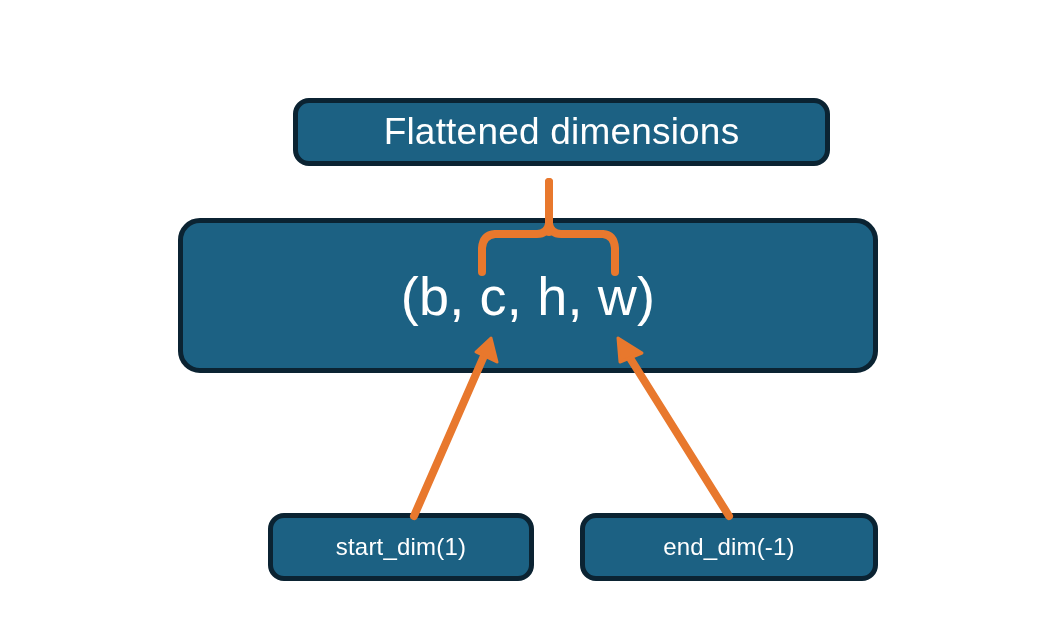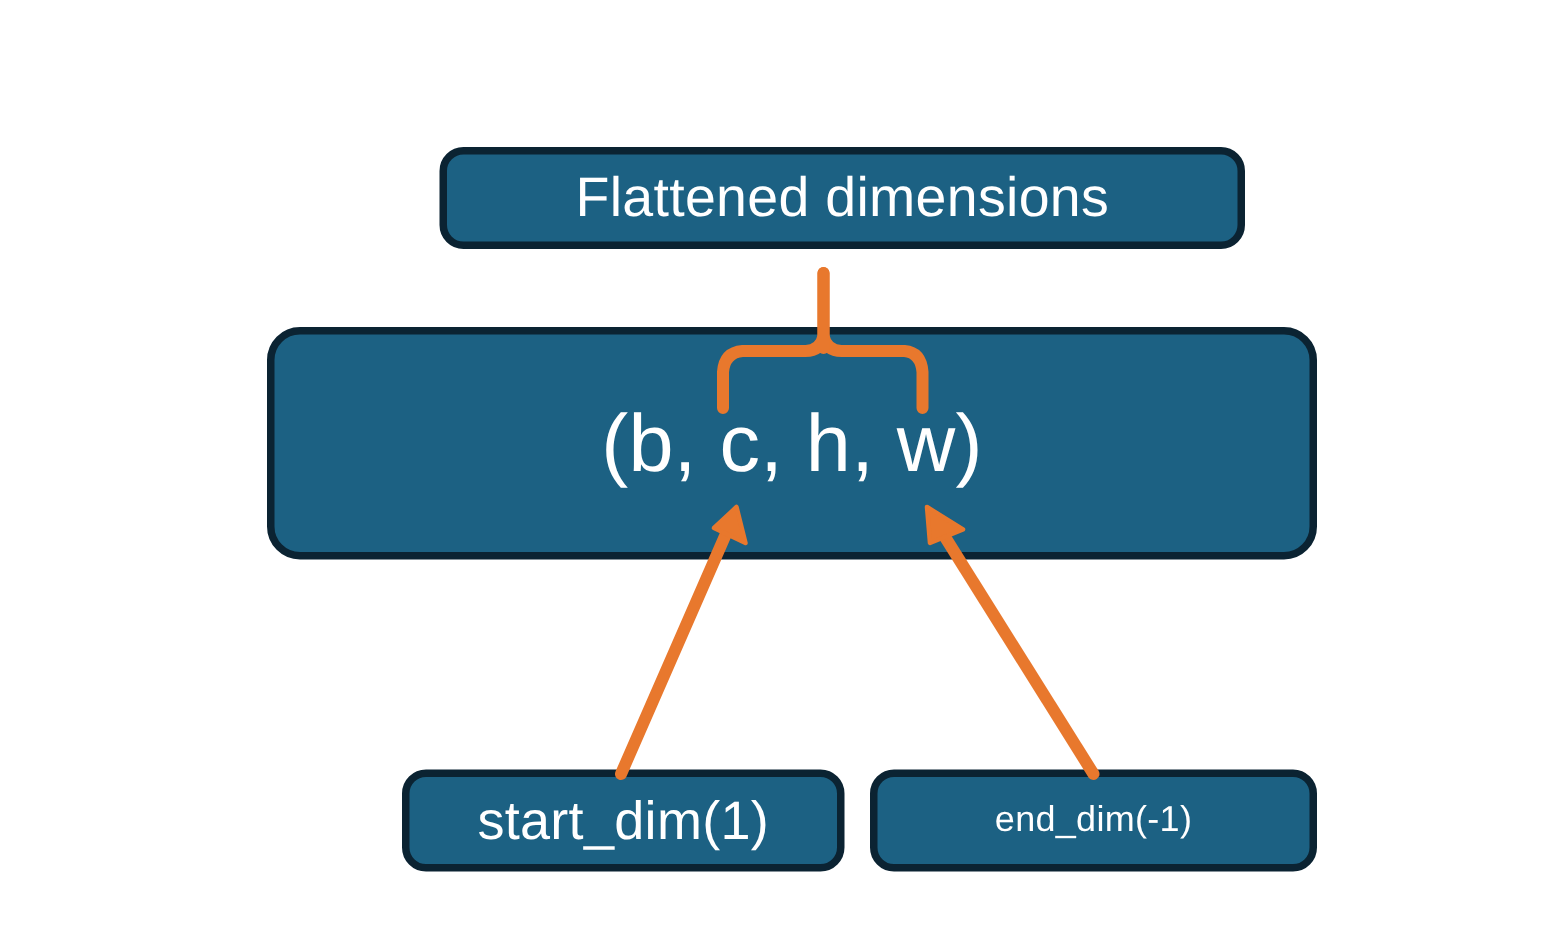--- a/index.html
+++ b/index.html
@@ -42,23 +42,23 @@
     left: 178px;
     top: 218px;
     width: 700px;
     height: 155px;
     font-size: 54px;
     border-radius: 22px;
   }
   #node-start-dim {
     left: 268px;
     top: 513px;
-    width: 295px;
+    width: 266px;
     height: 68px;
-    font-size: 36px;
+    font-size: 24px;
   }
   #node-end-dim {
     left: 580px;
     top: 513px;
     width: 298px;
     height: 68px;
     font-size: 24px;
   }
   #overlay {
     position: absolute;

